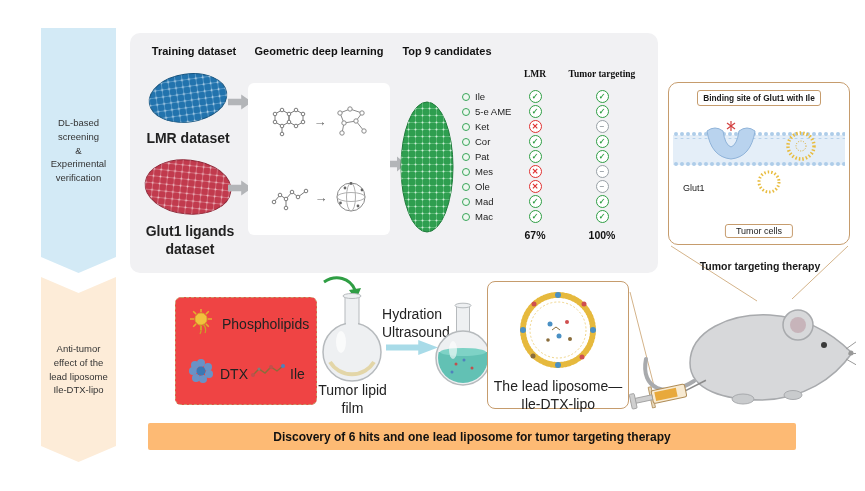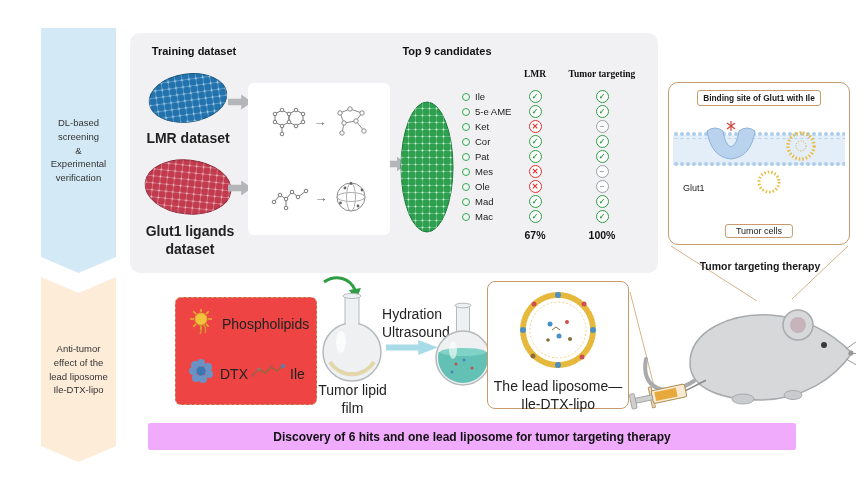--- a/index.html
+++ b/index.html
@@ -49,21 +49,21 @@
 
   
   .legend-box{position:absolute;left:175px;top:297px;width:142px;height:108px;border:1.5px dashed #c69c6d;
       border-radius:6px;box-sizing:border-box;background:#ef4444;}
   .proc-arrow{position:absolute;left:386px;top:340px;width:52px;height:15px;background:#a8dbe8;
       clip-path:polygon(0 30%,62% 30%,62% 0,100% 50%,62% 100%,62% 70%,0 70%);}
   .lipo-box{position:absolute;left:487px;top:281px;width:142px;height:128px;border:1.5px solid #c69c6d;
       border-radius:8px;box-sizing:border-box;background:#fff;padding-left:11px;}
 
   
-  .banner{position:absolute;left:148px;top:423px;width:648px;height:27px;background:#f0abfc;border-radius:2px;
+  .banner{position:absolute;left:148px;top:423px;width:648px;height:27px;background:#fdba74;border-radius:2px;
       display:flex;align-items:center;justify-content:center;font-size:12px;font-weight:bold;color:#111;}
 </style>
 </head>
 <body>
 
 <div id="fig">
 
   <svg class="abs" style="left:0;top:0;" width="865" height="491">
     <line x1="671" y1="246" x2="757" y2="301" stroke="#c9a06c" stroke-width="1" opacity="0.8"></line>
     <line x1="848" y1="246" x2="792" y2="299" stroke="#c9a06c" stroke-width="1" opacity="0.8"></line>
@@ -80,20 +80,21 @@
   </div>
   <div class="ribbon ribbon-bottom">
     <span class="prelines">Anti-tumor
 effect of the
 lead liposome
 Ile-DTX-lipo</span>
   </div>
 
   <div class="panel">
     <div class="col-h" style="left:8px;top:12px;width:112px;">Training dataset</div>
+    <div class="col-h" style="left:118px;top:12px;width:142px;">Geometric deep learning</div>
     <div class="col-h" style="left:262px;top:12px;width:110px;">Top 9 candidates</div>
 
     <svg class="abs" style="left:16px;top:36px;" width="84" height="58" viewBox="0 0 84 58">
       <defs>
         <pattern id="pb" width="7" height="7" patternUnits="userSpaceOnUse">
           <path d="M0 3.5 H7 M3.5 0 V7" stroke="#7fb3d8" stroke-width="0.6"></path>
           <circle cx="3.5" cy="3.5" r="1" fill="#dceaf5"></circle>
         </pattern>
       </defs>
       <ellipse cx="42" cy="29" rx="39" ry="24" fill="#2273ad" stroke="#18557f" stroke-width="1" transform="rotate(-8 42 29)"></ellipse>

